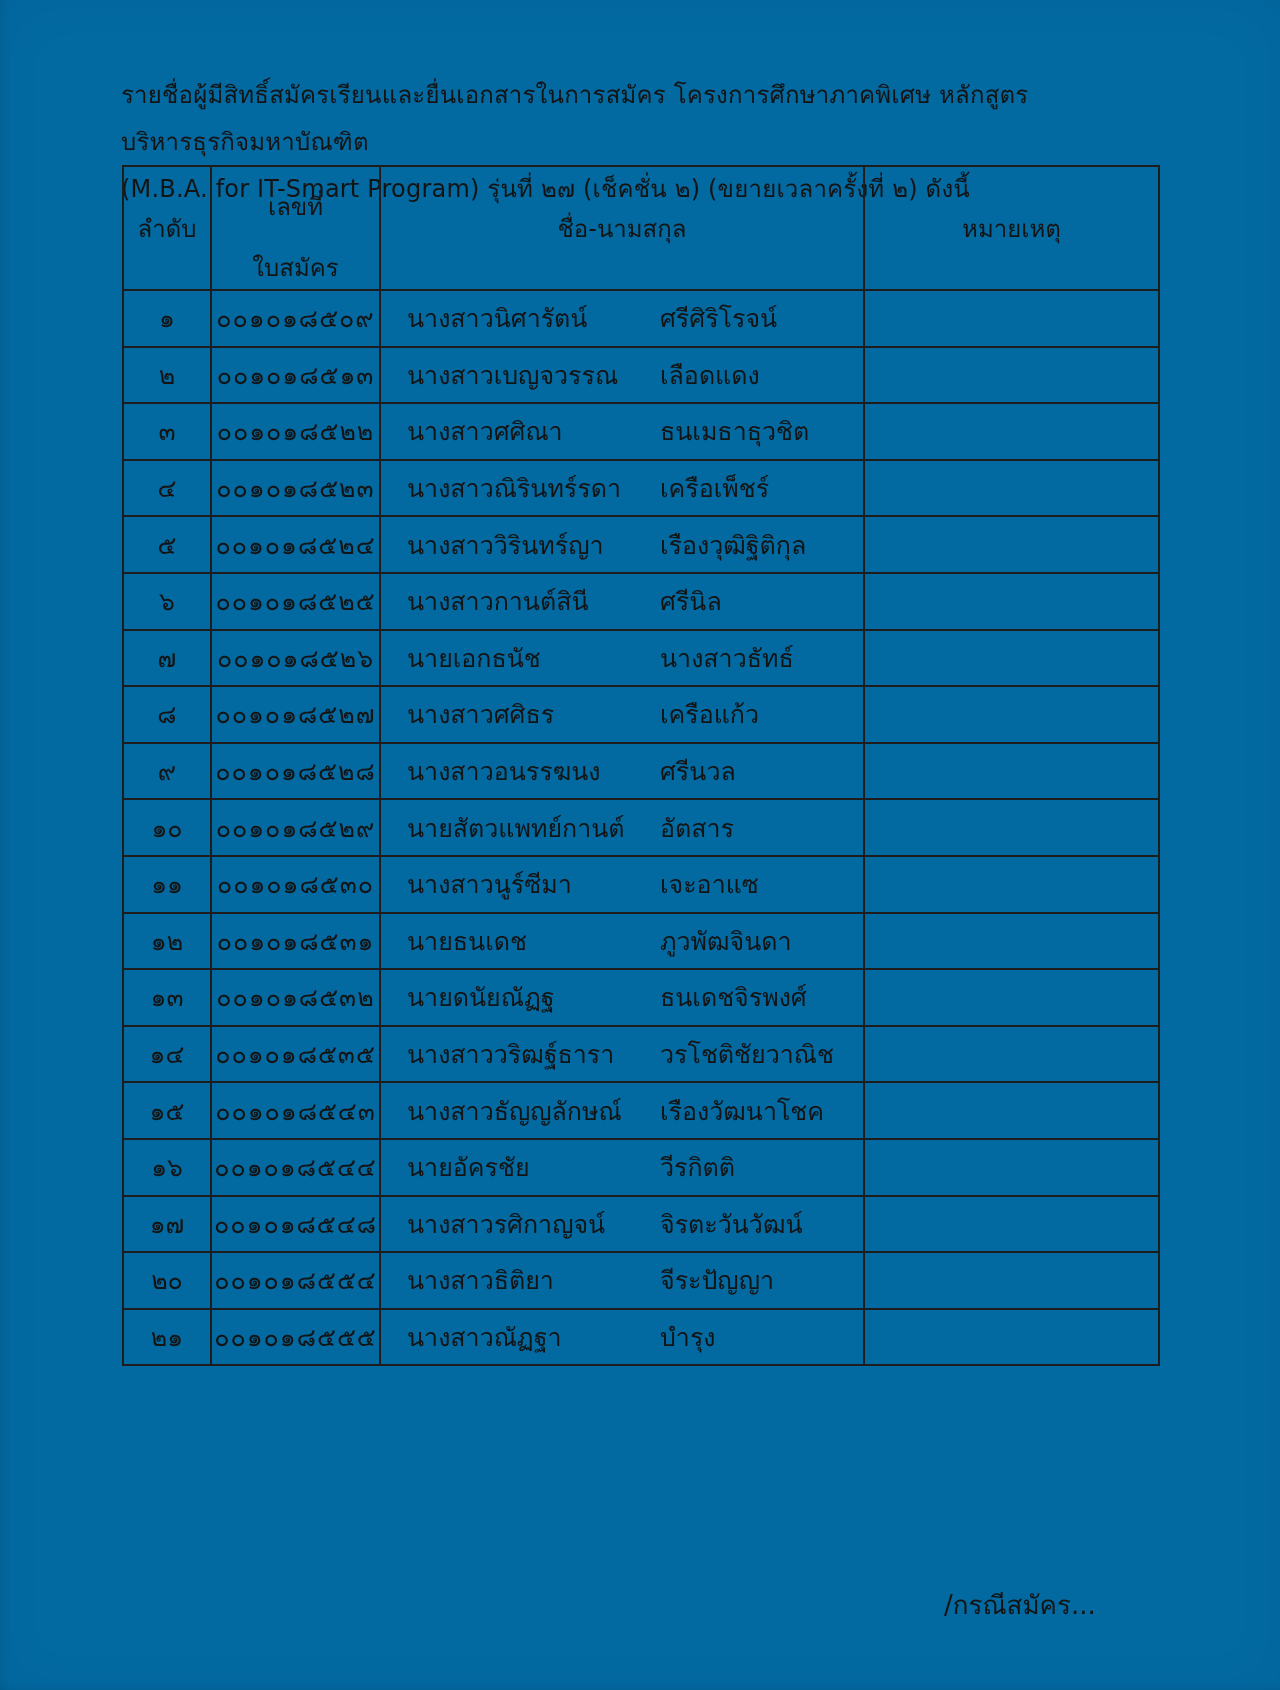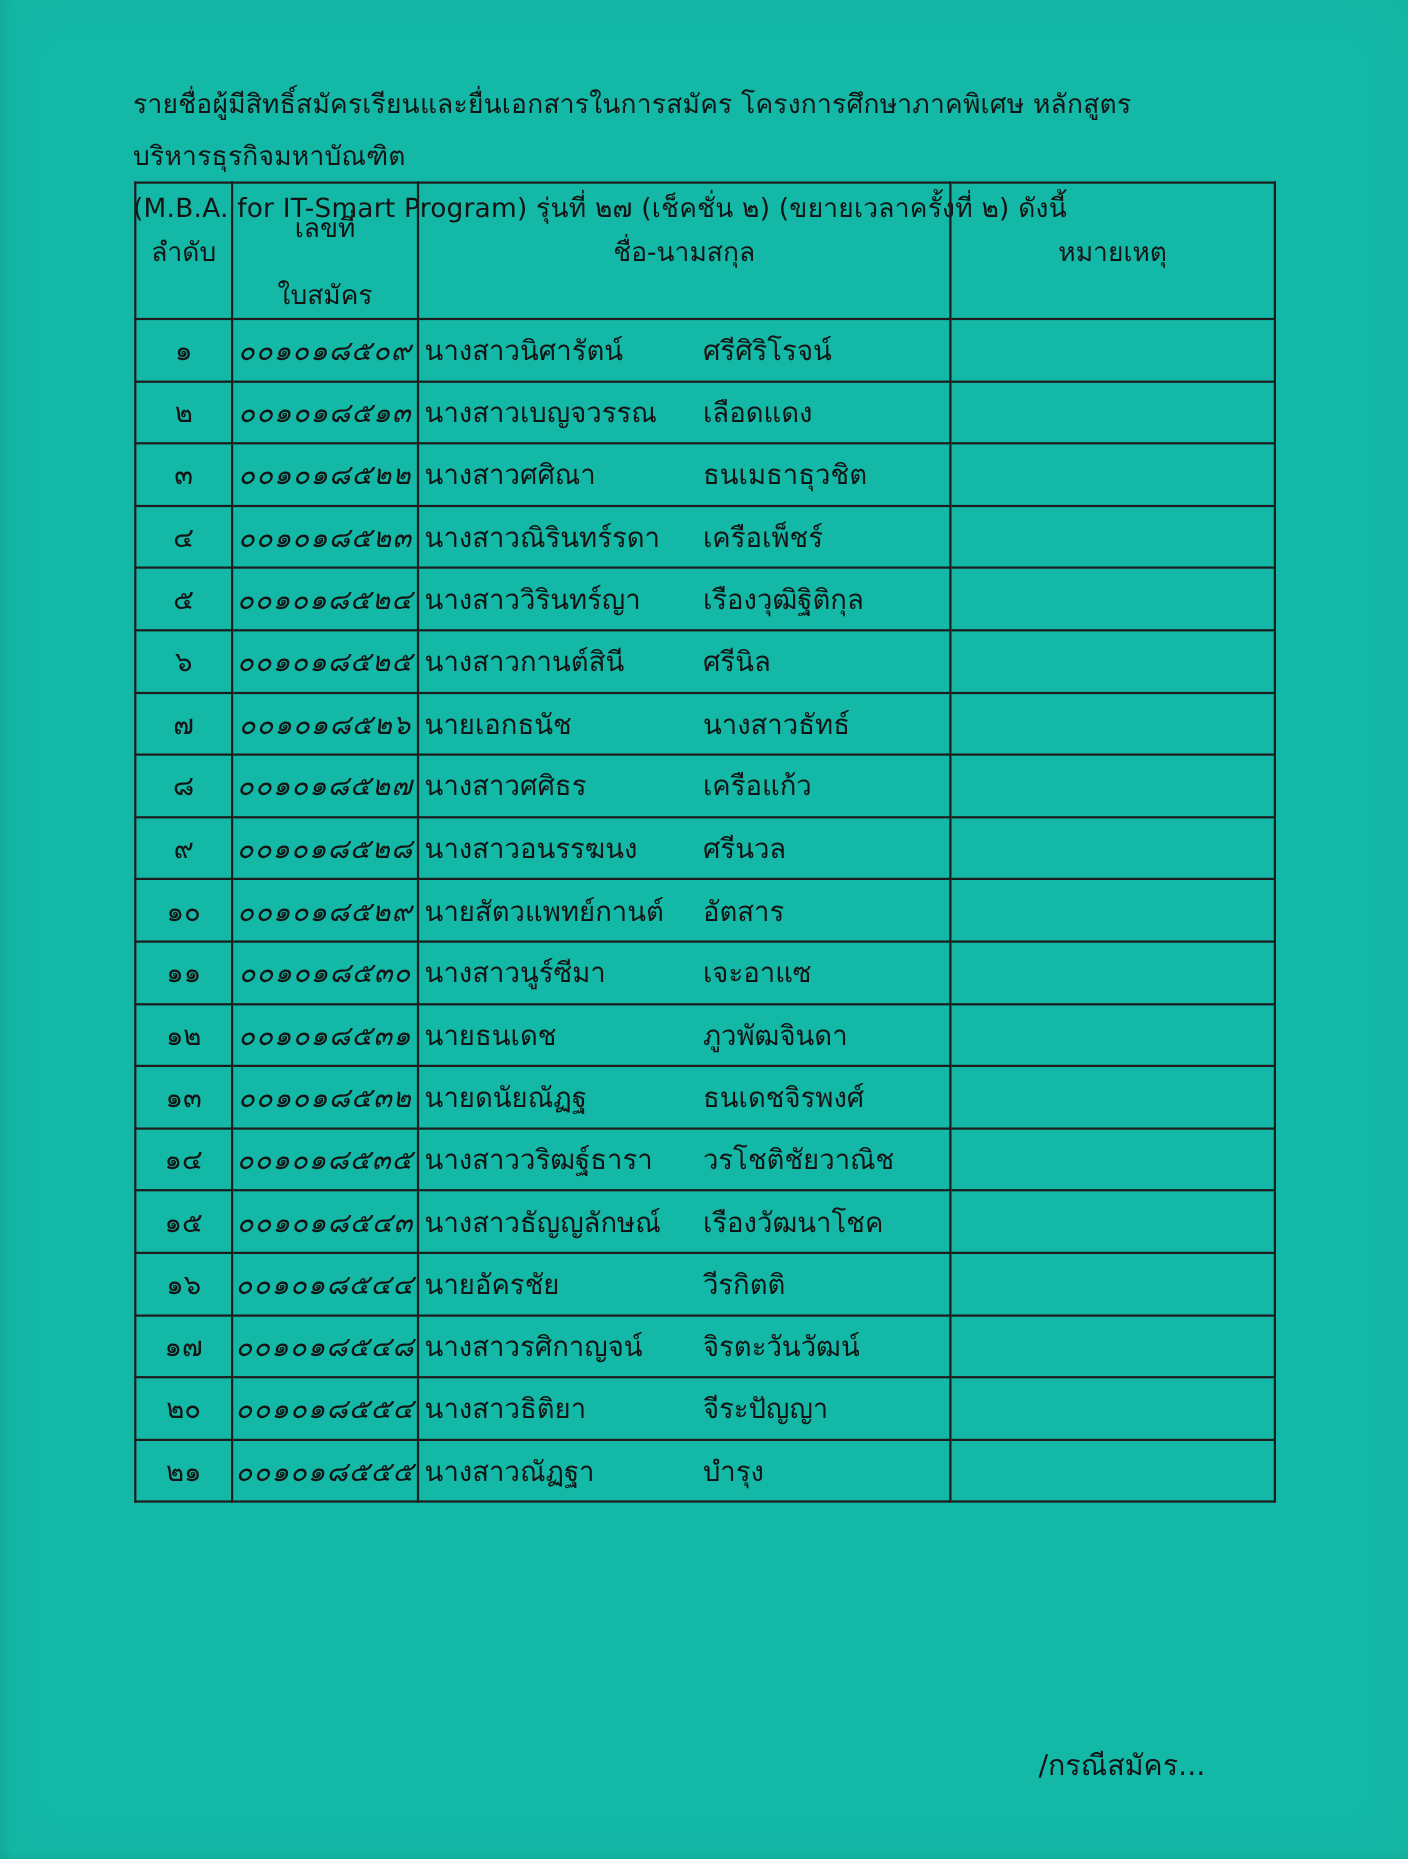--- a/index.html
+++ b/index.html
@@ -3,21 +3,21 @@
 <meta charset="utf-8">
 <style>
   * { margin: 0; padding: 0; box-sizing: border-box; }
   html, body { width: 1280px; background: #f4f4f2; }
   body { font-family: "DejaVu Sans", "Liberation Sans", sans-serif; color: #161616; }
 
   .page {
     position: relative;
     width: 1280px;
     height: 1690px;
-    background: #14b8a6;
+    background: #0369a1;
     overflow: hidden;
     box-shadow: inset 0 0 60px rgba(0,0,0,0.03);
   }
 
   .title-block {
     position: absolute;
     left: 121px;
     top: 72px;
     width: 1000px;
     font-size: 24px;
@@ -48,22 +48,22 @@
     color: #141414;
   }
   .appno-head-line { line-height: 42px; margin-top: 19px; }
 
   tbody td {
     height: 56.6px;
     font-size: 25px;
     color: #141414;
   }
   td.c-order  { text-align: center; }
-  td.c-appno  { text-align: center; letter-spacing: 1px; font-style: italic; }
-  td.c-name   { text-align: left; padding-left: 5px; }
+  td.c-appno  { text-align: center; letter-spacing: 1px; }
+  td.c-name   { text-align: left; padding-left: 26px; }
   td.c-name .fn { display: inline-block; min-width: 253px; }
   td.c-name .ln { display: inline-block; }
 
   .page-footer {
     position: absolute;
     left: 944px;
     top: 1584px;
     font-size: 26px;
     color: #141414;
   }

